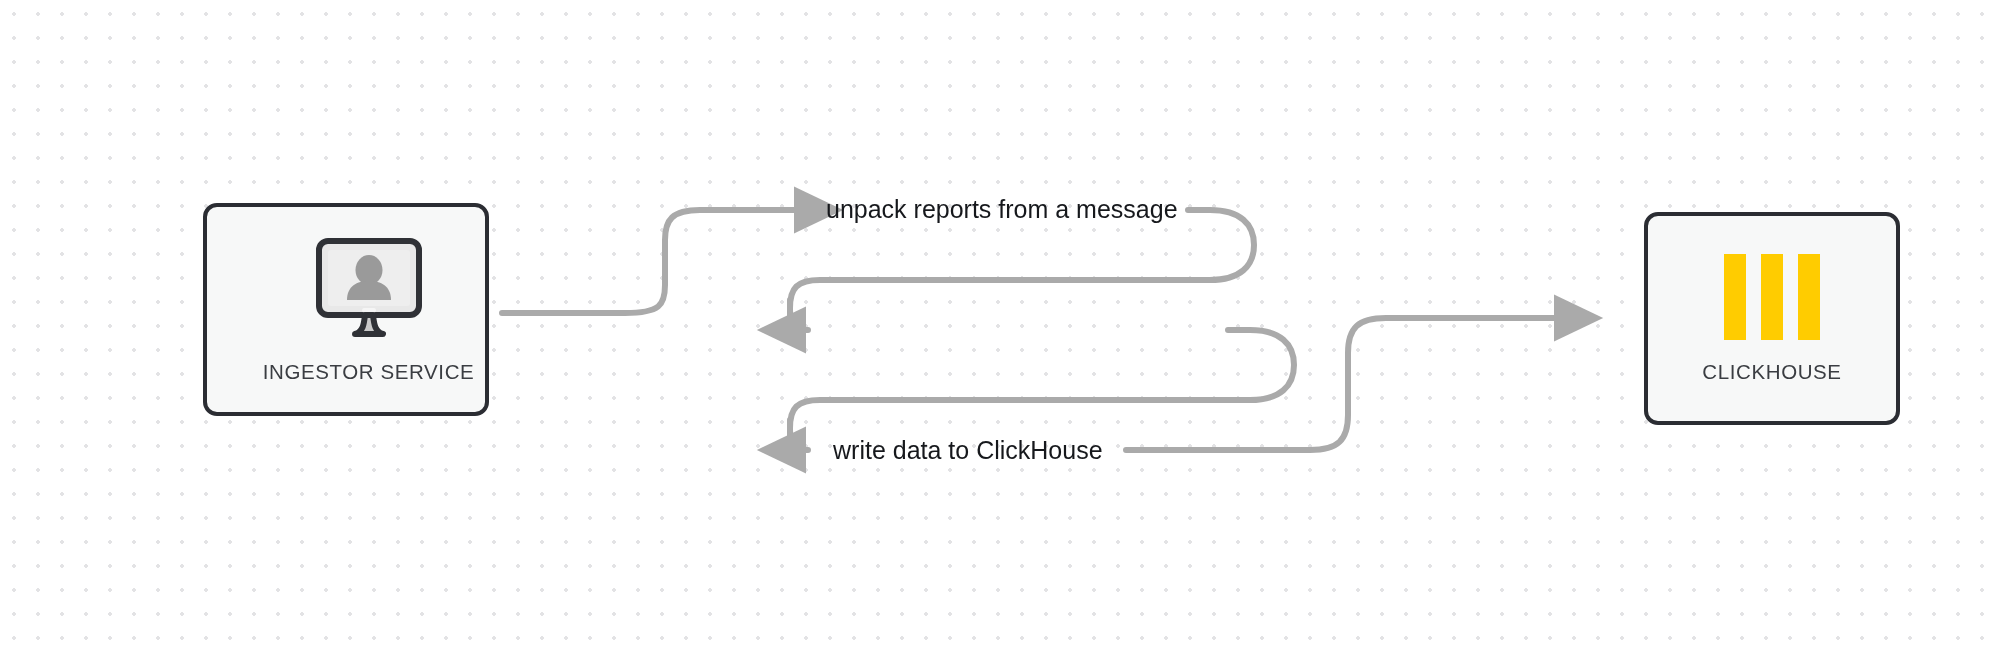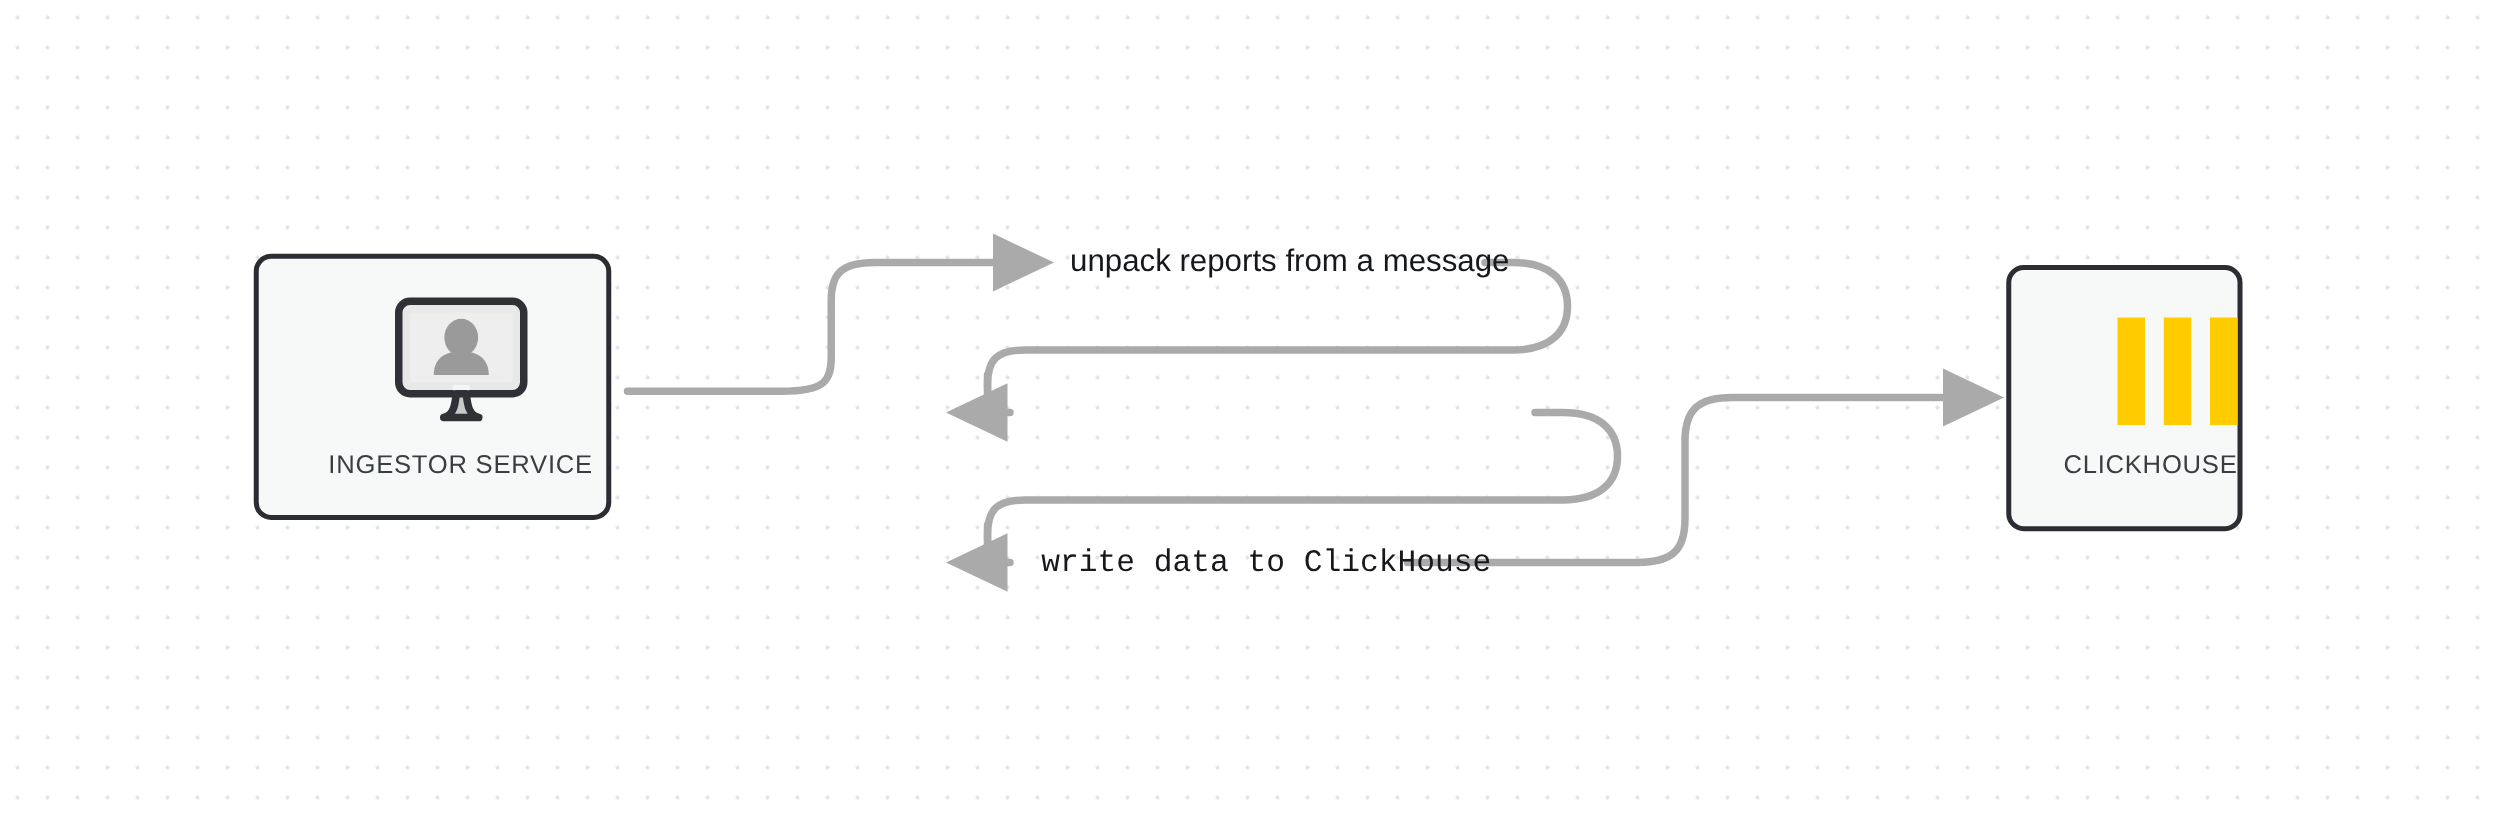--- a/index.html
+++ b/index.html
@@ -47,25 +47,24 @@
 
   #node-ingestor {
     left: 203px;
     top: 203px;
     width: 286px;
     height: 213px;
     padding-left: 45px;
   }
 
   #node-clickhouse {
-    left: 1605px;
+    left: 1644px;
     top: 212px;
-    width: 189px;
+    width: 256px;
     height: 213px;
-    align-items: flex-end;
   }
 
   .node-label {
     font-size: 20.5px;
     letter-spacing: 0.6px;
     color: #3a3d42;
     text-align: center;
     white-space: nowrap;
     font-weight: 400;
   }
@@ -101,23 +100,23 @@
 
   
   .edge-label {
     position: absolute;
     font-size: 25px;
     color: #16181c;
     white-space: nowrap;
     line-height: 1;
     font-weight: 400;
   }
-  #edge-label-0 { left: 856px; top: 197px; }
+  #edge-label-0 { left: 826px; top: 197px; }
   #edge-label-1 { left: 833px; top: 318px; }
-  #edge-label-2 { left: 833px; top: 438px; font-family: Liberation Mono, monospace; }
+  #edge-label-2 { left: 833px; top: 438px; }
 </style>
 </head>
 <body>
 
 <div id="canvas">
 
   <svg id="flow-svg" viewBox="0 0 2000 656" xmlns="http://www.w3.org/2000/svg">
     <defs>
       <marker id="arrowhead" markerWidth="9" markerHeight="9" refX="1" refY="4.5" orient="auto" markerUnits="strokeWidth">
         <path d="M0,0.6 L8.2,4.5 L0,8.4 z" fill="#aaaaaa"></path>

